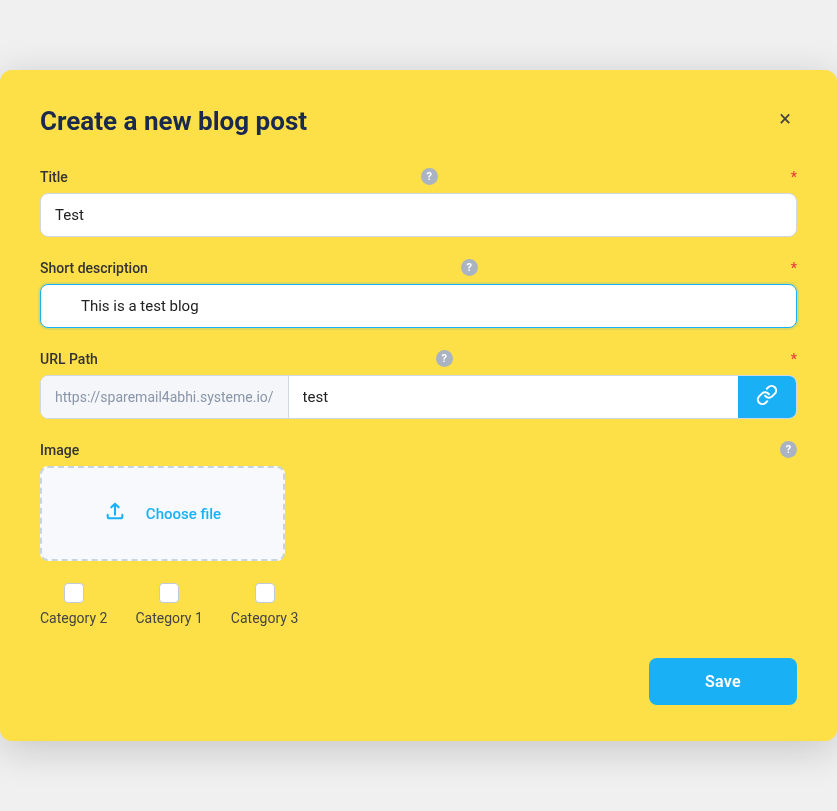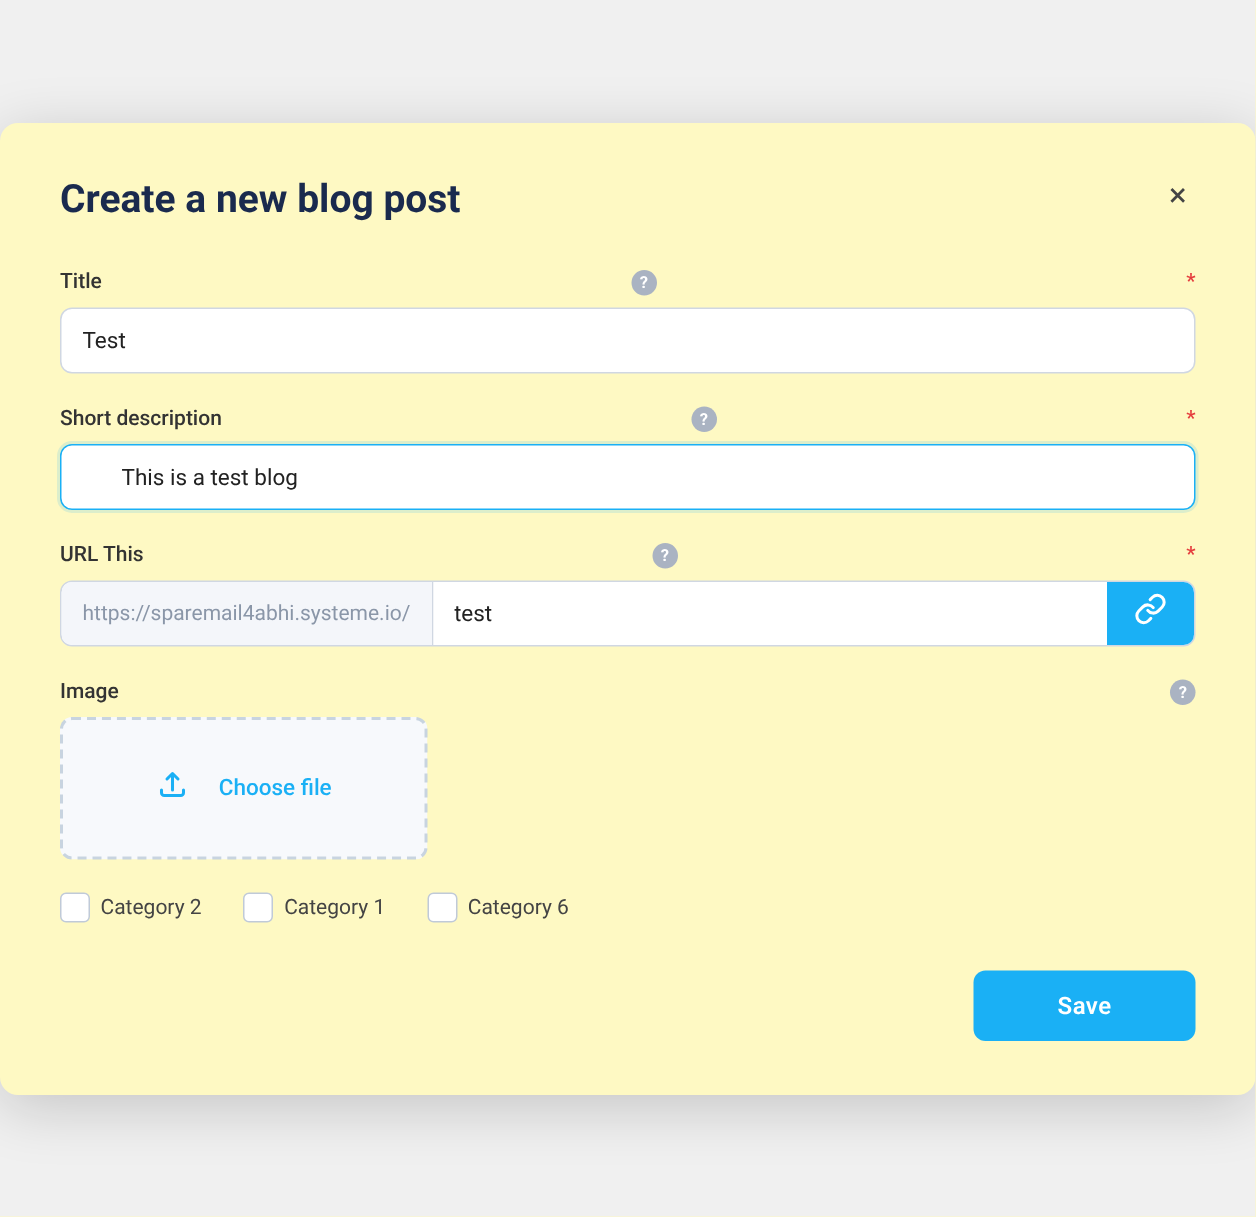--- a/index.html
+++ b/index.html
@@ -12,21 +12,21 @@
     body {
       background: #f0f0f0;
       display: flex;
       justify-content: center;
       align-items: center;
       min-height: 811px;
       width: 837px;
     }
 
     .modal-overlay {
-      background: #fef9c3;
+      background: #fde047;
       border-radius: 12px;
       box-shadow: 0 8px 40px rgba(0,0,0,0.18);
       width: 840px;
       max-width: 840px;
       padding: 36px 40px 36px 40px;
       position: relative;
     }
 
     .modal-header {
       display: flex;
@@ -181,20 +181,21 @@
       display: flex;
       gap: 28px;
       align-items: center;
     }
 
     .category-item {
       display: flex;
       align-items: center;
       gap: 7px;
       cursor: pointer;
+      flex-direction: column;
     }
 
     .category-checkbox {
       width: 20px;
       height: 20px;
       border: 1.5px solid #c0cad8;
       border-radius: 4px;
       background: white;
       display: flex;
       align-items: center;
@@ -248,21 +249,21 @@
     <div class="form-label">
       <span>Short description</span>
       <span class="help-icon">?</span>
       <span class="required-star">*</span>
     </div>
     <input type="text" class="form-input active-focus" value="This is a test blog" style="">
   </div>
 
   <div class="form-group">
     <div class="form-label">
-      <span>URL This</span>
+      <span>URL Path</span>
       <span class="help-icon">?</span>
       <span class="required-star">*</span>
     </div>
     <div class="url-path-row">
       <div class="url-prefix">https://sparemail4abhi.systeme.io/</div>
       <input type="text" class="url-input" value="test" style="">
       <button class="url-link-btn">
         <span class="link-icon">
           <svg width="22" height="22" viewBox="0 0 24 24" fill="none" xmlns="http://www.w3.org/2000/svg">
             <path d="M10 13a5 5 0 007.54.54l3-3a5 5 0 00-7.07-7.07l-1.72 1.71" stroke="white" stroke-width="2.2" stroke-linecap="round" stroke-linejoin="round"></path>
@@ -294,21 +295,21 @@
       <label class="category-item">
         <div class="category-checkbox"></div>
         <span class="category-label-text">Category 2</span>
       </label>
       <label class="category-item">
         <div class="category-checkbox"></div>
         <span class="category-label-text">Category 1</span>
       </label>
       <label class="category-item">
         <div class="category-checkbox"></div>
-        <span class="category-label-text">Category 6</span>
+        <span class="category-label-text">Category 3</span>
       </label>
     </div>
   </div>
 
   <div class="footer-row">
     <button class="save-btn">Save</button>
   </div>
 </div>
 
 </body></html>

